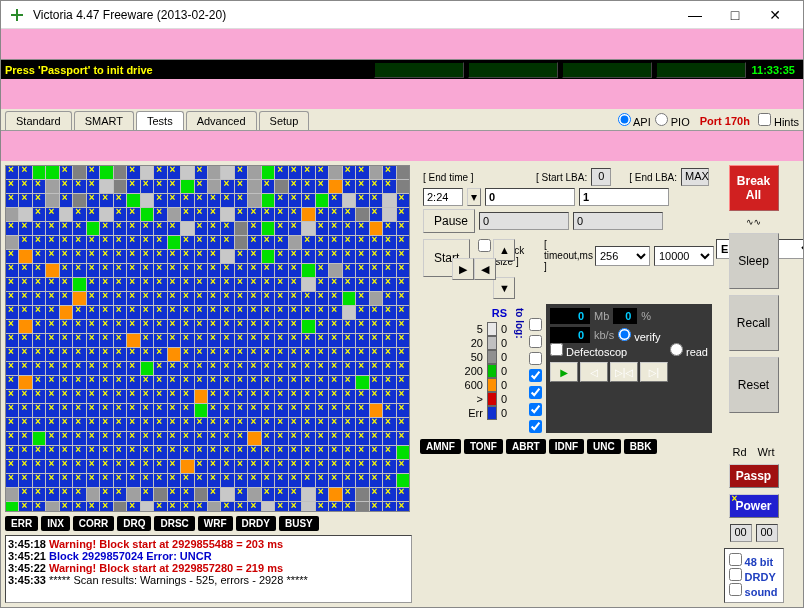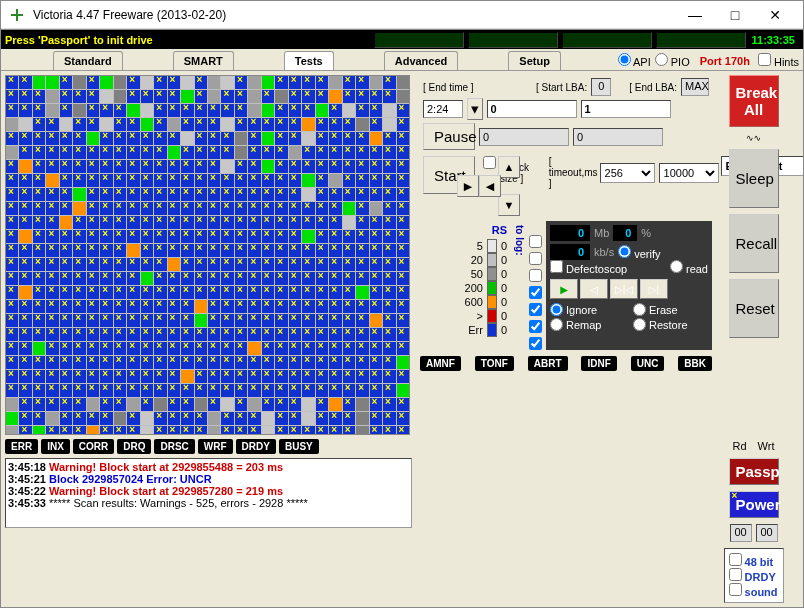--- a/index.html
+++ b/index.html
@@ -1,27 +1,27 @@
 <!DOCTYPE html>
 <html><head>
 <meta charset="utf-8">
 <style>
 * { box-sizing: border-box; margin: 0; padding: 0; font-family: 'MS Sans Serif', Tahoma, sans-serif; font-size: 11px; }
 body { background: #ece9d8; width: 804px; height: 608px; overflow: hidden; }
-.window { border: 1px solid #888; background: #14532d; width: 100%; height: 100%; display: flex; flex-direction: column; }
+.window { border: 1px solid #888; background: #f9a8d4; width: 100%; height: 100%; display: flex; flex-direction: column; gap: 30px; }
 .titlebar { display: flex; align-items: center; height: 28px; padding: 0 8px; background: #fff; border-bottom: 1px solid #ddd; }
 .titlebar .icon { width: 16px; height: 16px; color: #2a8a2a; margin-right: 8px; }
 .titlebar .title { flex: 1; font-size: 12px; }
 .titlebar .winbtn { width: 40px; height: 24px; text-align: center; line-height: 24px; font-size: 14px; cursor: pointer; }
 .statusbar { display: flex; height: 20px; background: #000; color: #ff0; align-items: center; padding: 0 4px; border-top: 1px solid #888; }
 .statusbar .msg { flex: 1; font-weight: bold; }
 .statusbar .seg { width: 90px; height: 16px; background: #003300; margin: 0 2px; border: 1px inset #444; }
 .statusbar .clock { color: #0f0; font-weight: bold; padding: 0 4px; }
 .tabrow { display: flex; align-items: center; background: #ece9d8; padding: 2px 4px 0 4px; border-bottom: 1px solid #999; }
-.tab { padding: 3px 10px; border: 1px solid #999; border-bottom: none; background: #ece9d8; margin-right: 2px; cursor: pointer; border-radius: 3px 3px 0 0; font-weight: bold; margin-left: 48px; }
+.tab { padding: 3px 10px; border: 1px solid #999; border-bottom: none; background: #ece9d8; margin-right: 2px; cursor: pointer; border-radius: 3px 3px 0 0; font-weight: normal; }
 .tab.active { background: #fff; }
 .tabrow .spacer { flex: 1; }
 .tabrow .radio { margin: 0 2px; }
 .tabrow .port { color: #c00; font-weight: bold; margin: 0 8px; }
 .body { flex: 1; display: flex; background: #ece9d8; overflow: hidden; }
 .leftcol { width: 415px; display: flex; flex-direction: column; padding: 4px; }
 .grid { width: 405px; height: 360px; background: #c0c0c0; display: grid; grid-template-columns: repeat(30, 1fr); grid-auto-rows: 13px; gap: 1px; border: 1px solid #888; overflow: hidden; }
 .cell { width: 100%; height: 100%; }
 .g0 { background: #a0a0a0; }
 .g1 { background: #c8c8c8; }
@@ -37,41 +37,41 @@
 .log .ts { color: #000; font-weight: bold; }
 .log .warn { color: #c00; font-weight: bold; }
 .log .err { color: #00c; font-weight: bold; }
 .midcol { width: 300px; padding: 4px; display: flex; flex-direction: column; gap: 2px; }
 .rightcol { width: 75px; padding: 4px; display: flex; flex-direction: column; gap: 6px; align-items: center; }
 .panel { background: #ece9d8; padding: 3px; }
 .row { display: flex; align-items: center; gap: 4px; }
 .lbl { font-size: 10px; }
 .inp { border: 1px inset #999; background: #fff; padding: 1px 3px; font-size: 11px; height: 18px; }
 .inp.ro { background: #e0e0e0; }
-.btn { border: 1px outset #ccc; background: #ece9d8; padding: 4px 10px; cursor: pointer; font-size: 15px; }
+.btn { border: 1px outset #ccc; background: #ece9d8; padding: 4px 10px; cursor: pointer; font-size: 12px; }
 .btn.red { background: #d02020; color: #fff; font-weight: bold; border: 1px outset #f88; padding: 8px 6px; width: 50px; text-align: center; }
 .btn.gray { background: #d0cfc8; width: 50px; text-align: center; padding: 20px 6px; }
 .btn.blue { background: #2020d0; color: #fff; font-weight: bold; width: 50px; text-align: center; padding: 4px 6px; }
 .btn.dred { background: #a01010; color: #fff; font-weight: bold; width: 50px; text-align: center; padding: 4px 6px; }
 .navpad { width: 60px; height: 60px; position: relative; }
 .navpad .d { position: absolute; width: 22px; height: 22px; border: 1px outset #ccc; background: #ece9d8; display: flex; align-items: center; justify-content: center; }
 .navpad .up { top: 0; left: 19px; }
 .navpad .dn { bottom: 0; left: 19px; }
 .navpad .lf { left: 0; top: 19px; }
 .navpad .rt { right: 0; top: 19px; }
 .sel { border: 1px inset #999; background: #fff; height: 20px; }
 .darkpanel { background: #383838; color: #fff; padding: 4px; }
 .darkval { background: #000; color: #0cf; padding: 2px 6px; font-weight: bold; display: inline-block; min-width: 40px; text-align: right; }
 .darkunit { color: #aaa; }
 .legendcol { display: flex; flex-direction: column; gap: 3px; font-size: 10px; }
 .legendrow { display: flex; align-items: center; gap: 4px; justify-content: flex-end; }
 .sw { width: 10px; height: 14px; border: 1px solid #666; }
 .playbtns { display: flex; gap: 2px; }
 .playbtn { width: 28px; height: 20px; border: 1px outset #ccc; background: #ece9d8; display: flex; align-items: center; justify-content: center; font-size: 10px; }
-.flags2 { display: flex; gap: 3px; padding: 4px 0; justify-content: space-between; }
+.flags2 { display: flex; gap: 3px; padding: 4px 0; }
 .digi { background: #000; color: #0f0; font-family: monospace; padding: 2px 4px; letter-spacing: 2px; }
 .chkcol { background: #fff; border: 1px inset #999; padding: 4px; font-size: 11px; font-weight: bold; color: #2040c0; }
 .chkcol label { display: block; }
 .midtop { display: flex; gap: 4px; }
 .tolog { writing-mode: vertical-rl; color: #00a; font-weight: bold; font-size: 10px; padding: 4px 0; }
 .radgrid { display: grid; grid-template-columns: 1fr 1fr; gap: 2px 8px; color: #fff; }
 .radgrid label { display: flex; align-items: center; gap: 3px; }
 </style>
 </head>
 <body>
@@ -1027,38 +1027,20 @@
           <div class="row">
               <label><input type="checkbox" style=""> <span>Defectoscop</span></label>
             <label style="margin-left:auto"><input type="radio" style=""> <span>read</span></label>
             </div>
           <div class="playbtns" style="margin-top:4px">
             <div class="playbtn" style="color:#0a0">▶</div>
             <div class="playbtn">◁</div>
             <div class="playbtn">▷|◁</div>
             <div class="playbtn">▷|</div>
           </div>
-          <div class="radgrid" style="margin-top:4px">
-            <label>
-                <input type="radio" checked="" style=""> 
-                <span>Ignore</span>
-              </label>
-            <label>
-                <input type="radio" style=""> 
-                <span>Erase</span>
-              </label>
-            <label>
-                <input type="radio" style=""> 
-                <span>Remap</span>
-              </label>
-            <label>
-                <input type="radio" style=""> 
-                <span>Restore</span>
-              </label>
-          </div>
         </div>
       </div>
 
 
       <div class="flags2" id="flags2">
           <span class="flag">AMNF</span>
           <span class="flag">TONF</span>
           <span class="flag">ABRT</span>
           <span class="flag">IDNF</span>
           <span class="flag">UNC</span>

